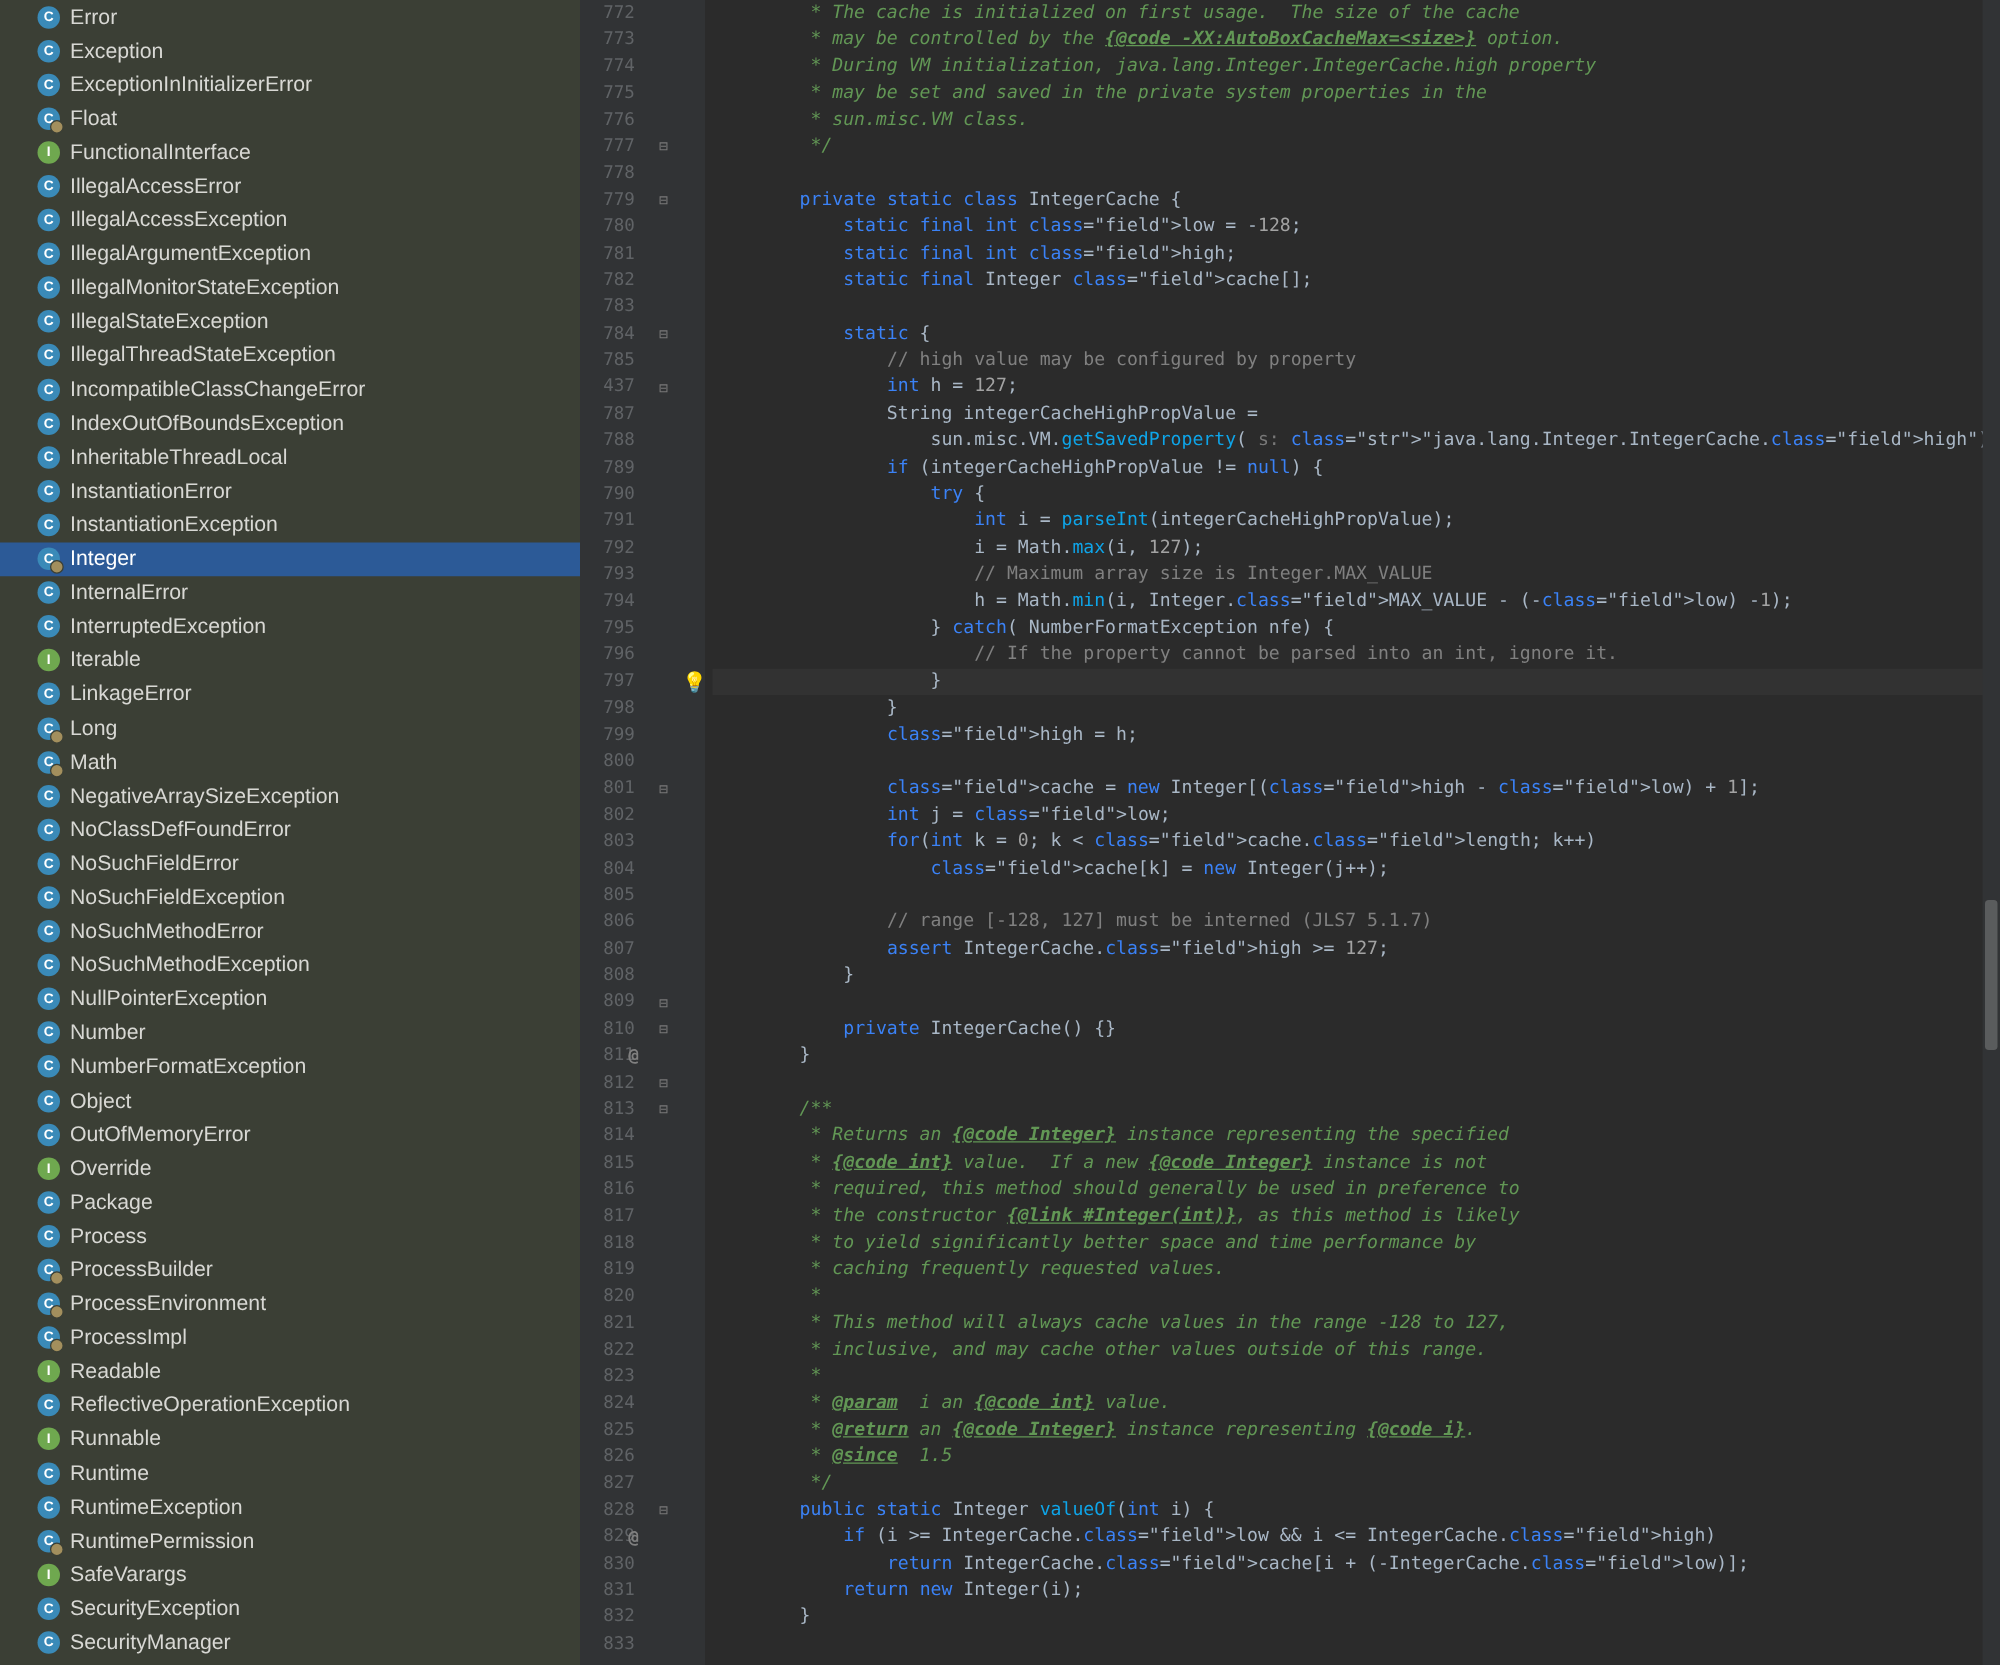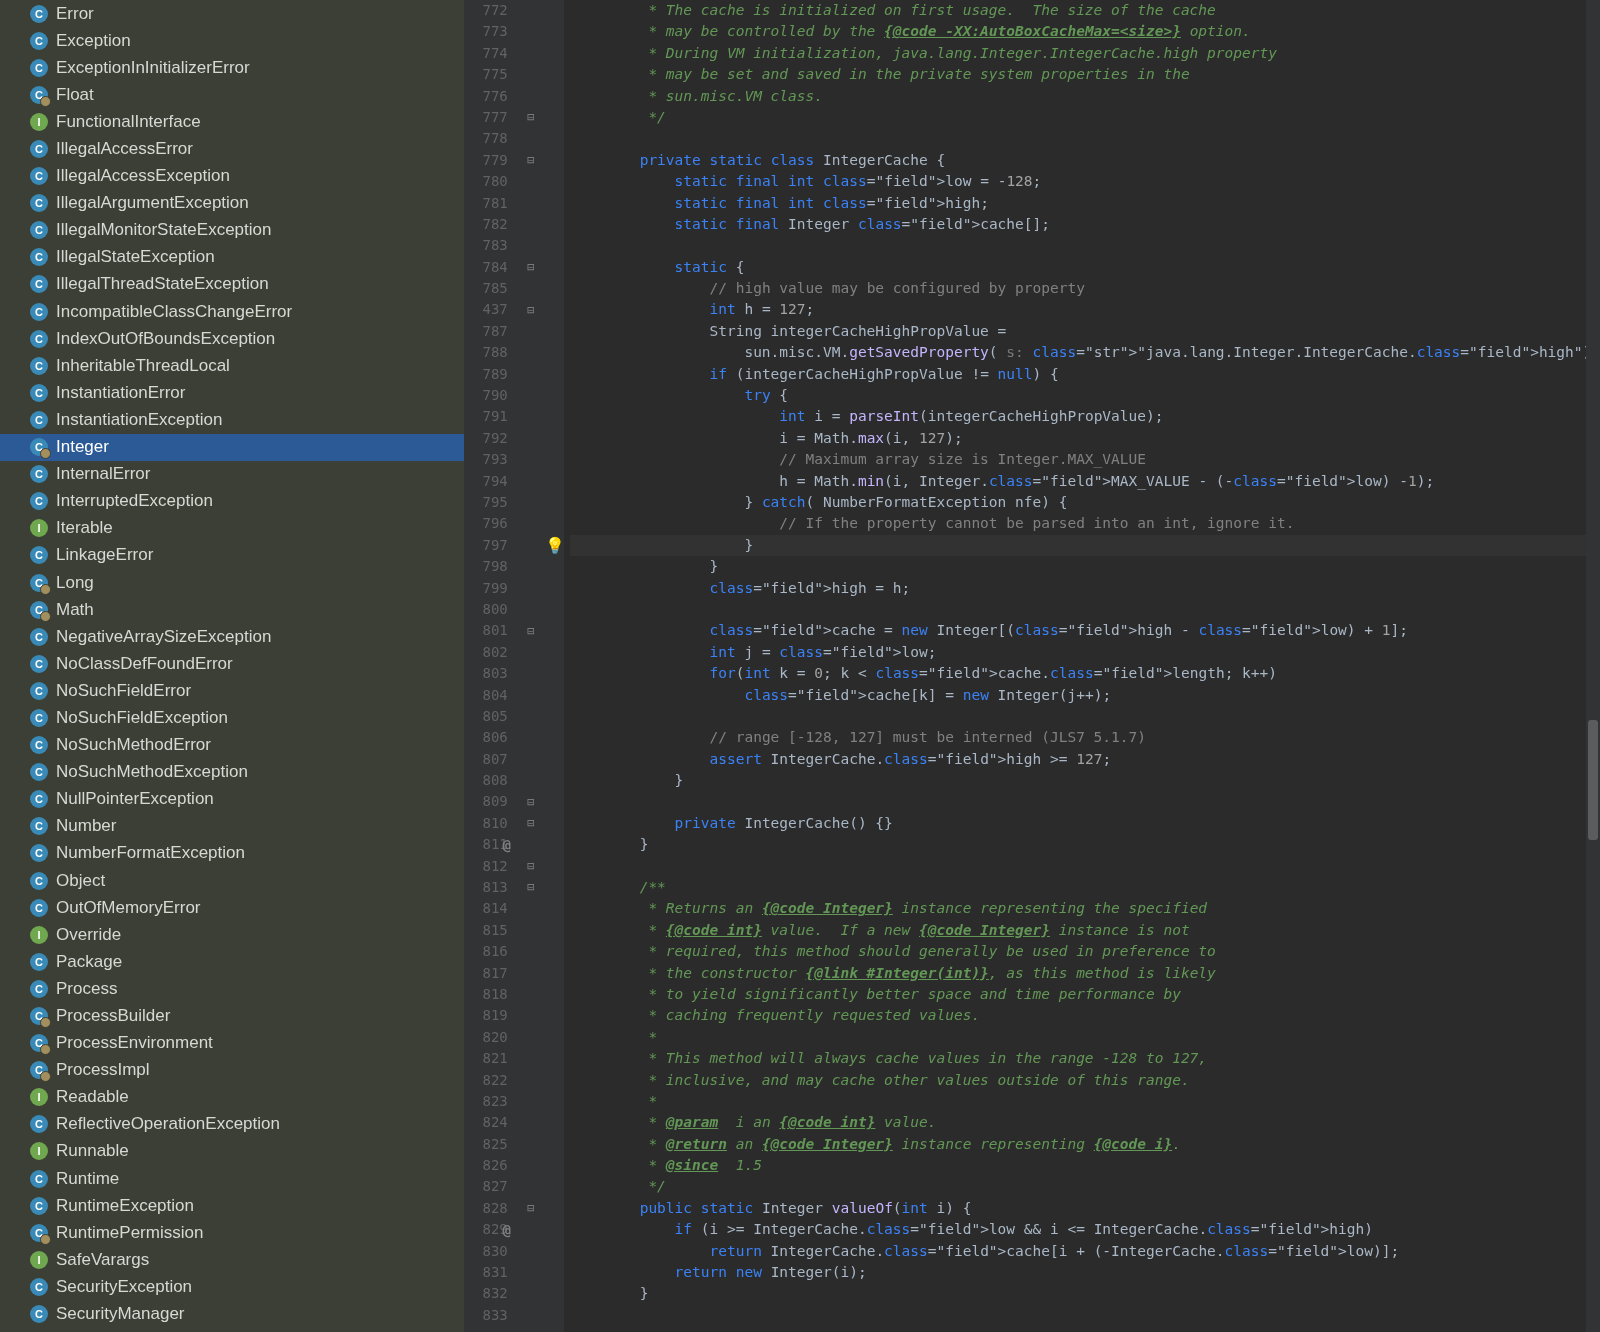--- a/index.html
+++ b/index.html
@@ -124,21 +124,21 @@
     background: rgba(168,168,168,0.35);
     border-radius: 3px;
   }
 
   
   .kw { color: #3b82f6; }
   .num { color: #a3a3a3; }
   .com { color: #808080; }
   .doc { color: #629755; font-style: italic; }
   .doctag { color: #629755; font-weight: bold; text-decoration: underline; font-style: italic;}
-  .fn { color: #c4b5fd; }
+  .fn { color: #0ea5e9; }
   .ann { color: #787878; }
 </style>
 </head>
 <body>
 
 <div class="sidebar" id="sidebar">
     <div class="file-item">
       <span class="icon-c icon-class">C</span>
       <span>Error</span>
     </div>

